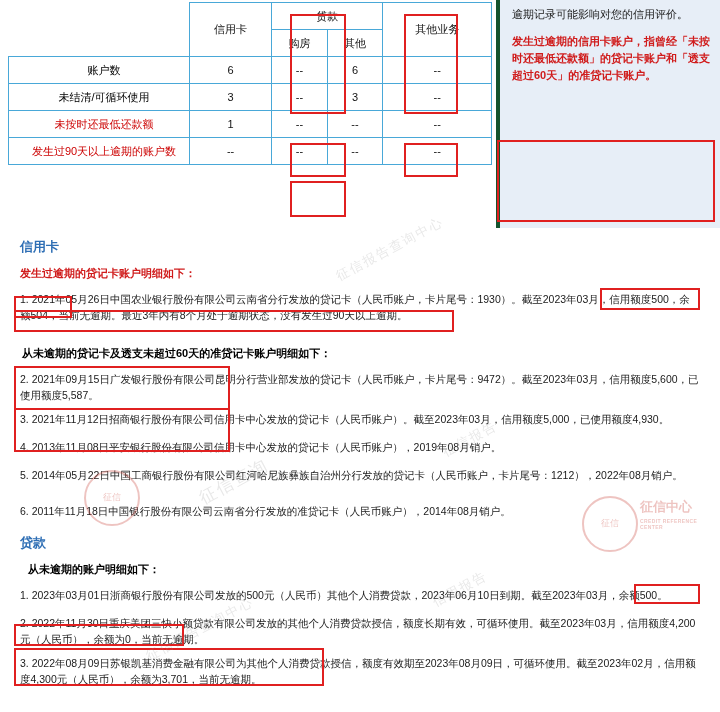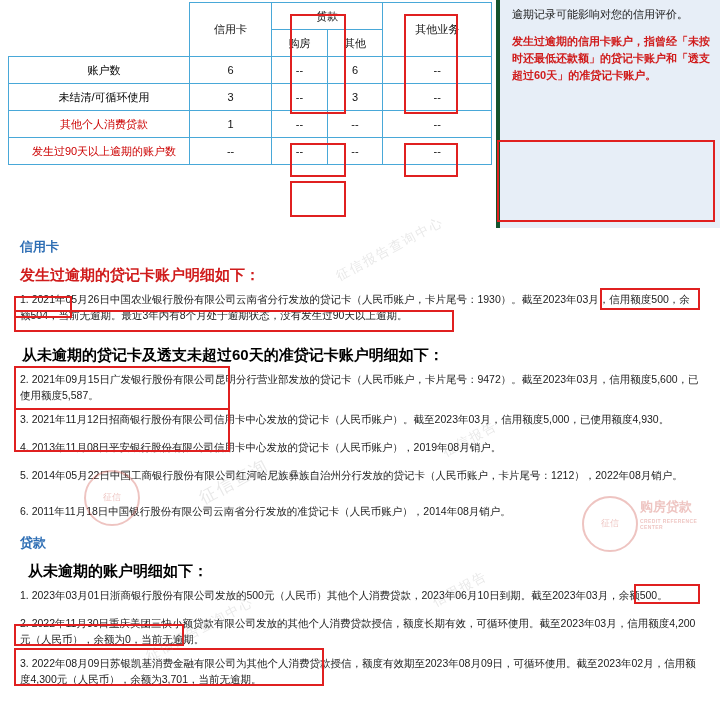--- a/index.html
+++ b/index.html
@@ -94,21 +94,21 @@
   
   .section-title {
     position: absolute;
     color: #2f6fb5;
     font-size: 13px;
     font-weight: bold;
   }
   .bold-line {
     position: absolute;
     font-weight: bold;
-    font-size: 15px;
+    font-size: 11px;
     color: #000;
   }
   .entry {
     position: absolute;
     font-size: 10.5px;
     line-height: 1.5;
     color: #1a1a1a;
     width: 700px;
   }
 
@@ -147,21 +147,21 @@
       <td class="valcell">--</td>
     </tr>
     <tr>
       <td class="rowlabel">未结清/可循环使用</td>
       <td class="valcell">3</td>
       <td class="valcell">--</td>
       <td class="valcell">3</td>
       <td class="valcell">--</td>
     </tr>
     <tr>
-      <td class="rowlabel red">其他个人消费贷款</td>
+      <td class="rowlabel red">未按时还最低还款额</td>
       <td class="valcell">1</td>
       <td class="valcell">--</td>
       <td class="valcell">--</td>
       <td class="valcell">--</td>
     </tr>
     <tr>
       <td class="rowlabel red">发生过90天以上逾期的账户数</td>
       <td class="valcell">--</td>
       <td class="valcell">--</td>
       <td class="valcell">--</td>
@@ -220,15 +220,15 @@
 <div class="wm" style="left:430px; top:580px;">信用报告</div>
 <div class="wm" style="left:140px; top:620px;">征信报告查询中心</div>
 
 <div class="seal" style="left:84px; top:470px;">
   <div class="seal-circle">征信</div>
 </div>
 <div class="seal" style="left:582px; top:496px;">
   <div class="seal-circle">征信</div>
 </div>
 <div class="seal" style="left:640px; top:498px; width:74px; font-size:13px; font-weight:bold;">
-  <div>购房贷款</div>
+  <div>征信中心</div>
   <div style="font-size:5px; letter-spacing:0.4px; margin-top:2px;">CREDIT REFERENCE CENTER</div>
 </div>
 
 </body></html>

